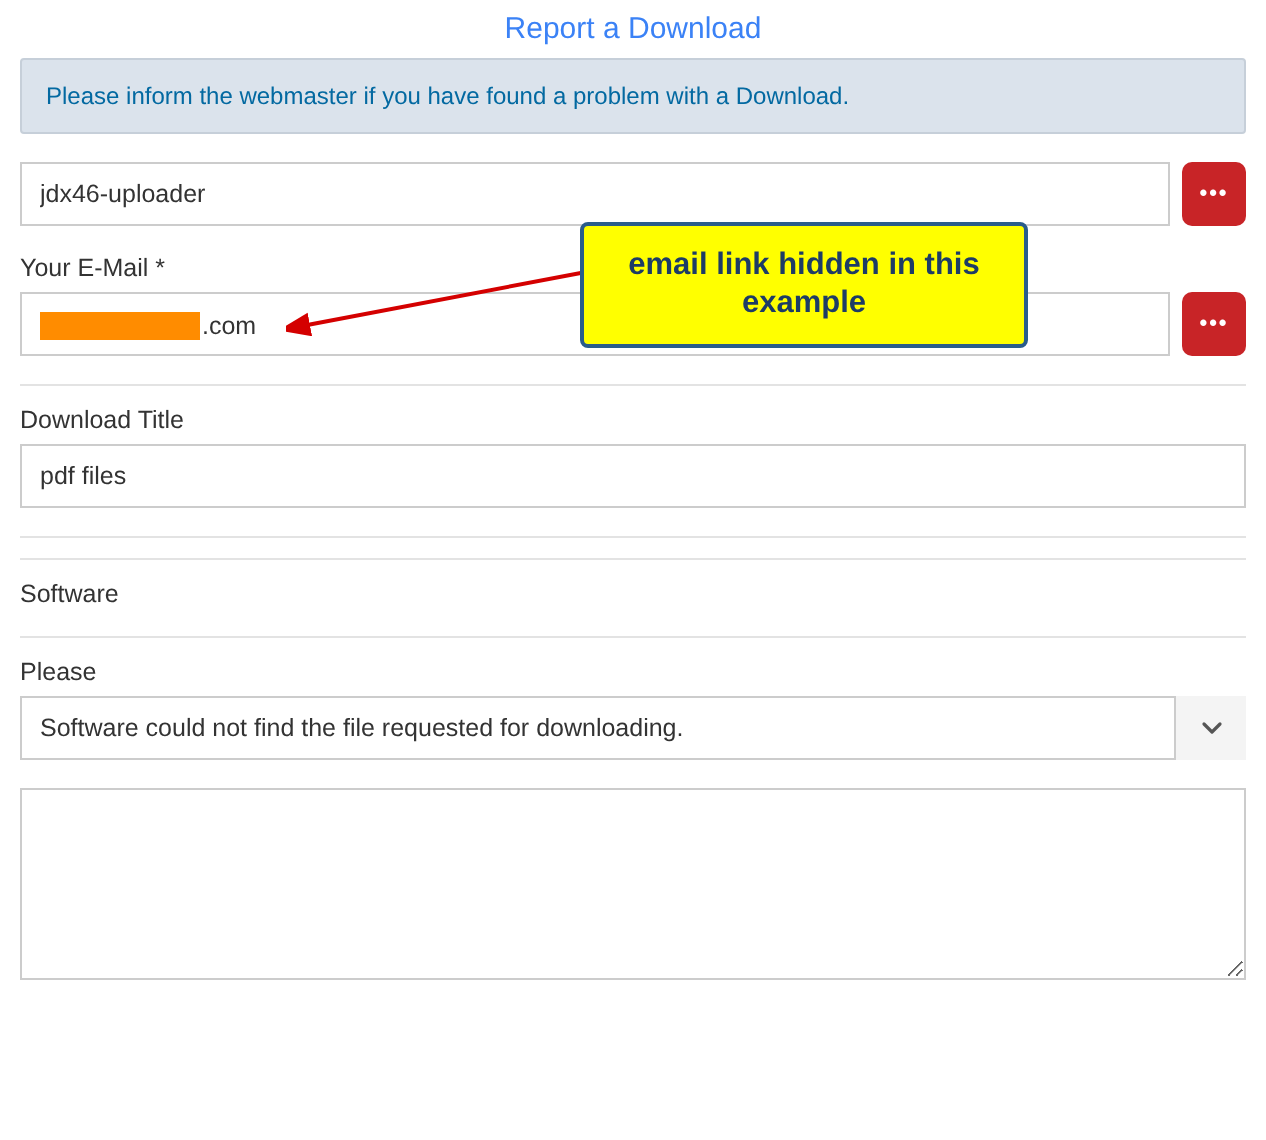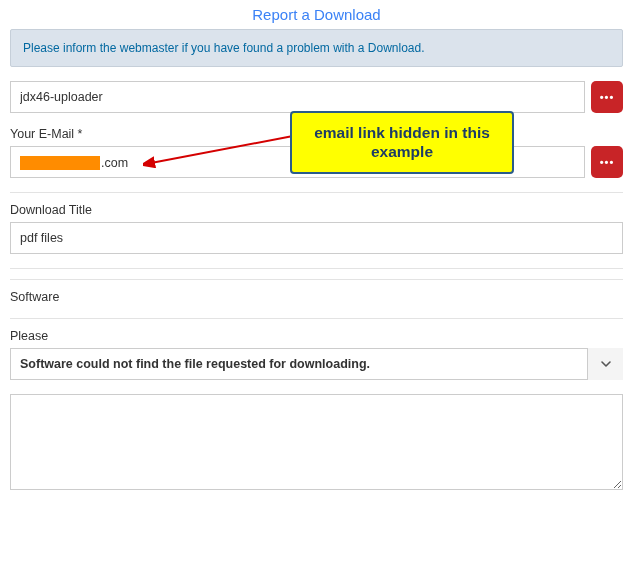--- a/index.html
+++ b/index.html
@@ -42,21 +42,20 @@
     font-size: 12.5px;
     color: #333;
     background: #fff;
     height: 32px;
     font-family: inherit;
   }
   .input-box.select {
     appearance: none;
     padding-right: 40px;
     position: relative;
-    font-weight: bold;
   }
   .select-wrap { position: relative; flex: 1; display: flex; }
   .select-caret {
     position: absolute;
     right: 0; top: 0; bottom: 0;
     width: 36px;
     border-left: 1px solid #ccc;
     display: flex; align-items: center; justify-content: center;
     pointer-events: none;
     background: #f4f4f4;

